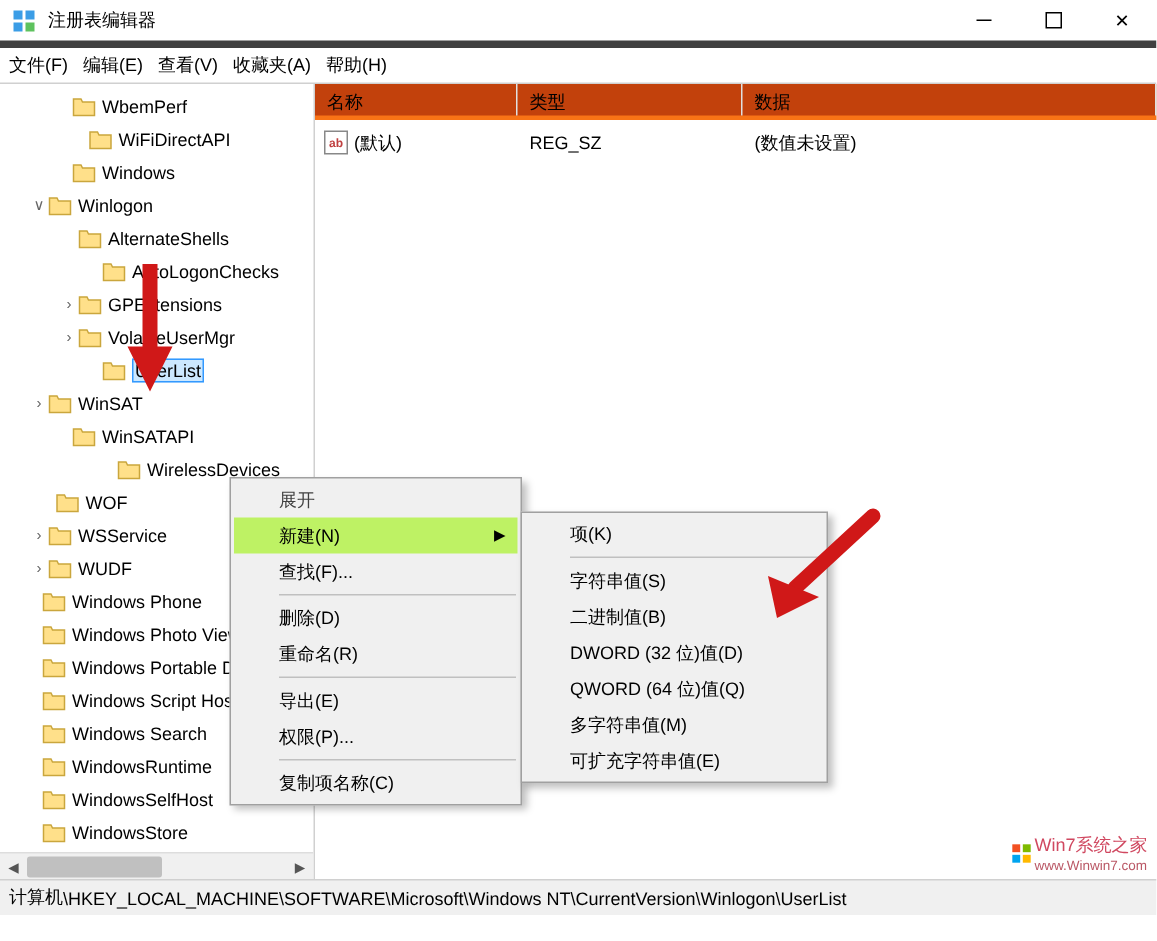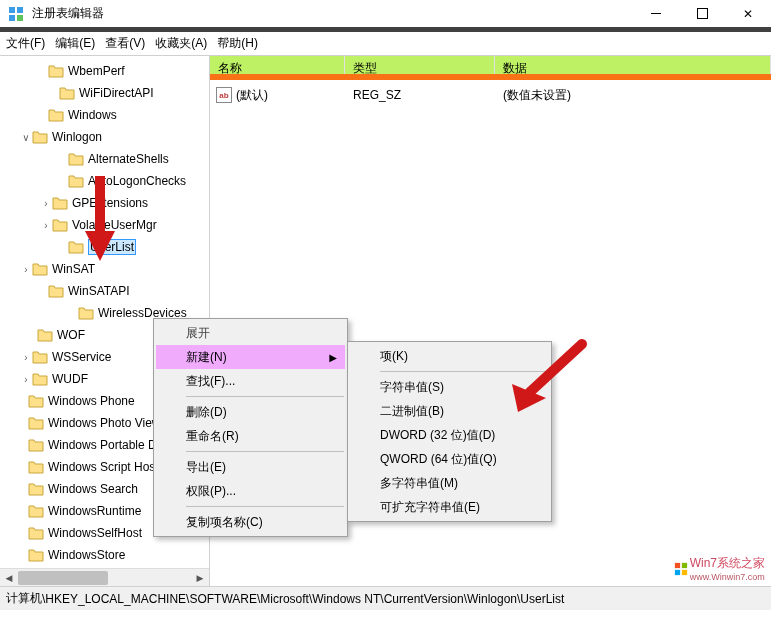--- a/index.html
+++ b/index.html
@@ -27,37 +27,37 @@
   .tree { padding: 4px 0; }
   .tree-row { display: flex; align-items: center; height: 22px; white-space: nowrap; }
   .expander { width: 12px; text-align: center; color: #666; font-size: 10px; cursor: default; }
   .folder-icon { width: 16px; height: 14px; margin-right: 4px; display: inline-block; }
   .folder-icon svg { width: 16px; height: 14px; }
   .tree-label { cursor: default; }
   .tree-label.selected { background: #cce8ff; border: 1px solid #3399ff; padding: 0 1px; }
   
   
   .list-panel { flex: 1; background: #fff; }
-  .list-header { display: flex; height: 24px; border-bottom: 6px solid #f97316; background: #bef264; }
+  .list-header { display: flex; height: 24px; border-bottom: 3px solid #f97316; background: #c2410c; }
   .list-header div { padding: 4px 8px; border-right: 1px solid #e0e0e0; }
   .col-name { width: 135px; }
   .col-type { width: 150px; }
   .col-data { flex: 1; }
   .list-body { padding: 4px 0; }
   .list-row { display: flex; height: 22px; align-items: center; }
   .list-row .col-name { display: flex; align-items: center; padding-left: 6px; }
   .list-row .col-type { padding-left: 8px; }
   .list-row .col-data { padding-left: 8px; }
   .val-icon { width: 16px; height: 16px; margin-right: 4px; display: inline-flex; align-items: center; justify-content: center; border: 1px solid #888; font-size: 8px; background: #fff; color: #c04040; font-weight: bold; }
   
   
   .ctx-menu { position: absolute; background: #f0f0f0; border: 1px solid #a0a0a0; box-shadow: 3px 3px 5px rgba(0,0,0,0.25); padding: 2px; font-size: 12px; z-index: 10; }
   .ctx-item { height: 24px; display: flex; align-items: center; padding: 0 28px 0 30px; position: relative; white-space: nowrap; }
   .ctx-item.disabled { color: #404040; }
-  .ctx-item.hover { background: #f0abfc; }
+  .ctx-item.hover { background: #bef264; }
   .ctx-item .arrow { position: absolute; right: 8px; font-size: 10px; }
   .ctx-sep { height: 1px; background: #c0c0c0; margin: 3px 1px 3px 30px; }
   .ctx1 { left: 153px; top: 262px; width: 195px; }
   .ctx2 { left: 347px; top: 285px; width: 205px; }
   
   
   .statusbar { height: 24px; border-top: 1px solid #d0d0d0; display: flex; align-items: center; padding: 0 6px; background: #f0f0f0; font-size: 12px; overflow: hidden; white-space: nowrap; }
   
   
   .hscroll { position: absolute; bottom: 0; left: 0; right: 0; height: 18px; background: #f0f0f0; border-top: 1px solid #ddd; display: flex; align-items: center; }
@@ -126,21 +126,21 @@
             </svg></span>
           <span class="tree-label">Windows</span>
         </div>
       <div class="tree-row" style="padding-left:20px;">
           <span class="expander">∨</span>
           <span class="folder-icon"><svg viewBox="0 0 16 14">
               <path d="M1 2h5l1 2h8v9H1z" fill="#ffe08a" stroke="#caa63d"></path>
             </svg></span>
           <span class="tree-label">Winlogon</span>
         </div>
-      <div class="tree-row" style="padding-left:56px;">
+      <div class="tree-row" style="padding-left:40px;">
           <span class="expander"></span>
           <span class="folder-icon"><svg viewBox="0 0 16 14">
               <path d="M1 2h5l1 2h8v9H1z" fill="#ffe08a" stroke="#caa63d"></path>
             </svg></span>
           <span class="tree-label">AlternateShells</span>
         </div>
       <div class="tree-row" style="padding-left:56px;">
           <span class="expander"></span>
           <span class="folder-icon"><svg viewBox="0 0 16 14">
               <path d="M1 2h5l1 2h8v9H1z" fill="#ffe08a" stroke="#caa63d"></path>

